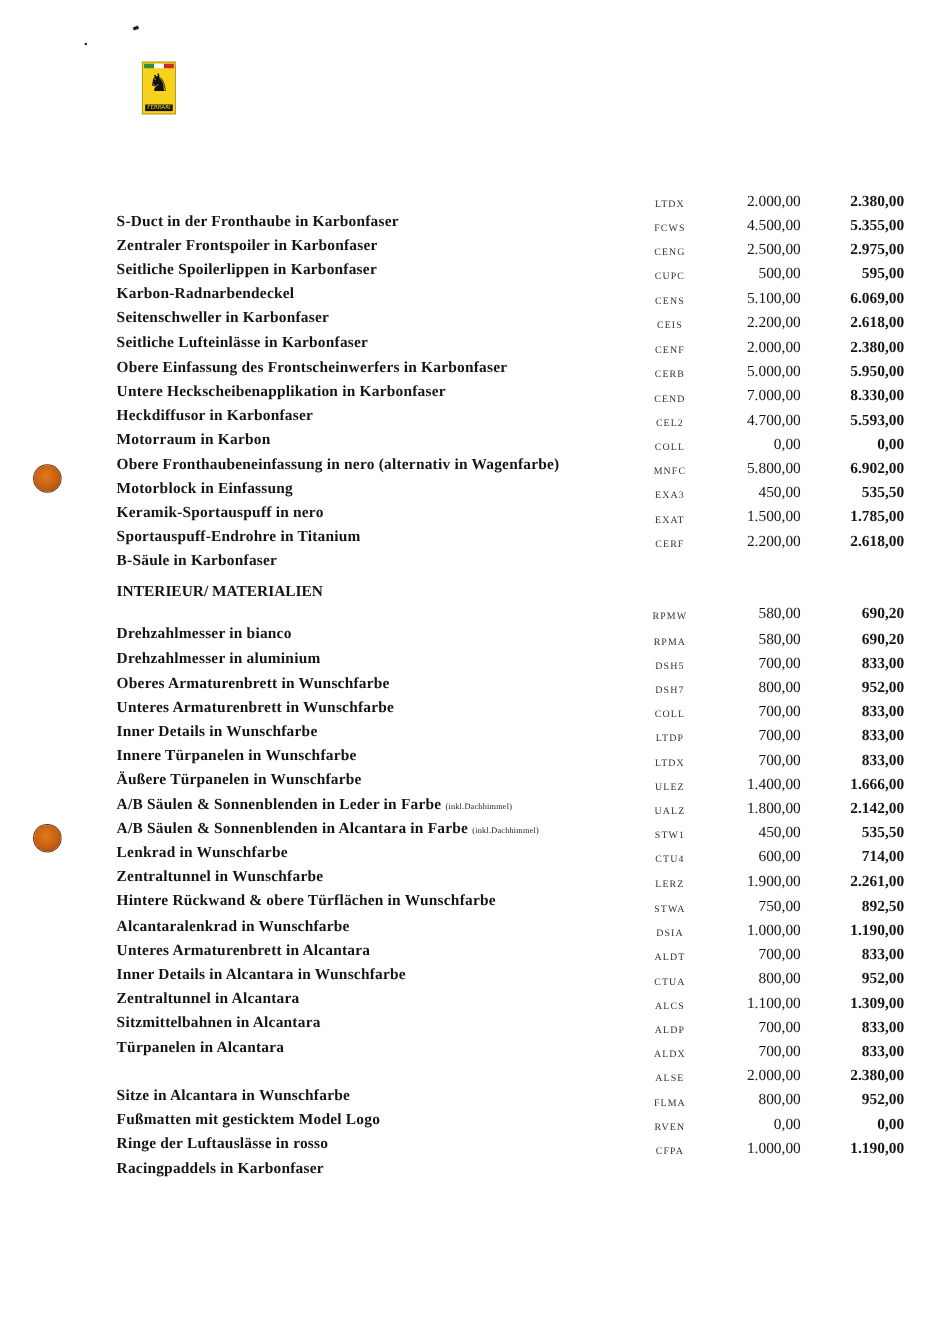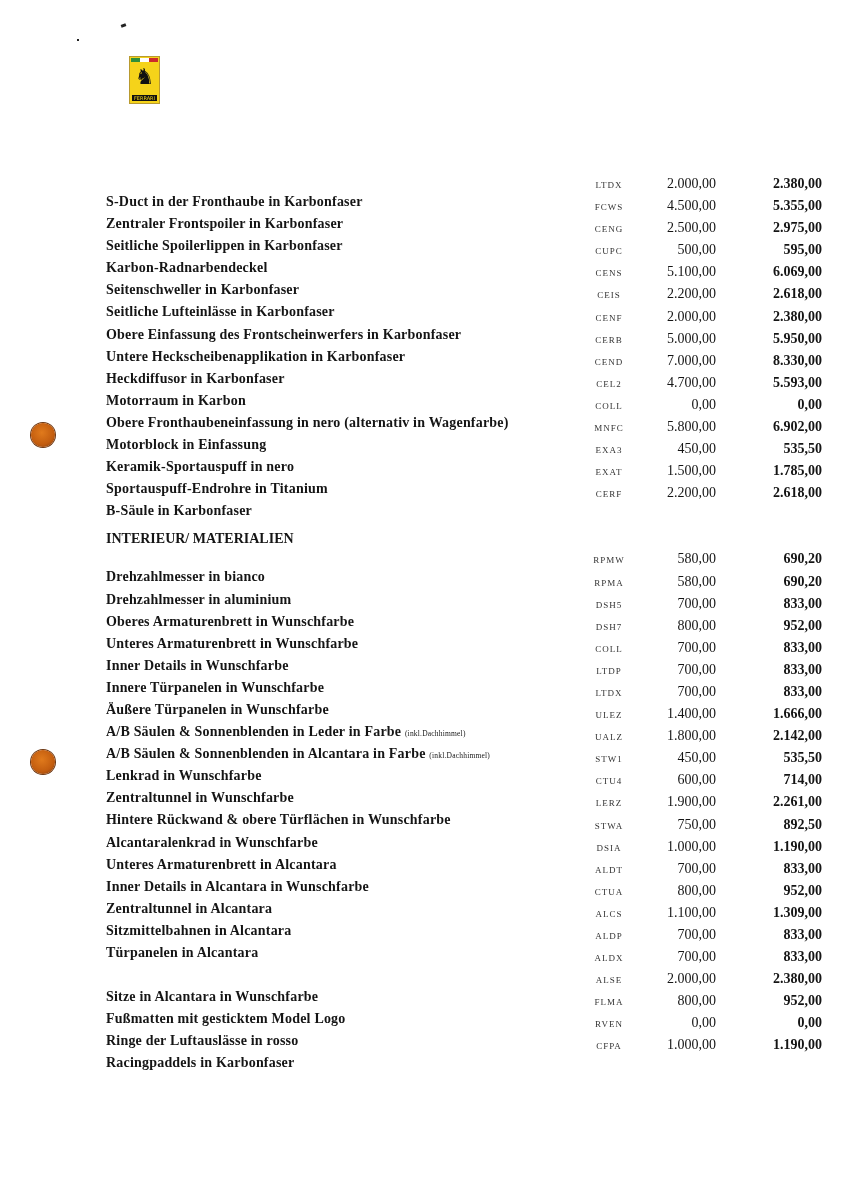--- a/index.html
+++ b/index.html
@@ -19,21 +19,21 @@
   .hole {
     position: absolute; left: 31px; width: 24px; height: 24px; border-radius: 50%;
     background: radial-gradient(circle at 45% 40%, #e07a1c 0%, #c35d0f 60%, #7a3a10 100%);
     box-shadow: 0 0 0 1px #6b3510;
   }
   .table { position: absolute; left: 106px; top: 176px; width: 716px; }
   .row { position: relative; height: 22.1px; font-size: 14px; font-weight: bold; }
   .row .desc { position: absolute; left: 0; top: 18px; white-space: nowrap; letter-spacing: 0.2px; }
   .row .desc small { font-size: 7.5px; font-weight: normal; }
   .row .code { position: absolute; left: 470px; width: 66px; top: 4px; text-align: center; font-size: 9px; font-weight: normal; letter-spacing: 1px; color: #333; }
-  .row .net { position: absolute; right: 106px; top: 0px; text-align: right; font-size: 14px; font-weight: normal; }
+  .row .net { position: absolute; right: 94px; top: 0px; text-align: right; font-size: 14px; font-weight: normal; }
   .row .gross { position: absolute; right: 0; top: 0px; text-align: left; font-size: 14px; font-weight: bold; }
   .spacer { height: 22px; }
   .section-heading { height: 22px; font-size: 14px; font-weight: bold; padding-top: 2px; box-sizing: border-box; }
 </style>
 </head>
 <body>
 
 <div class="speck" style="left:121px;top:24px;width:5px;height:3px;transform:rotate(-20deg);"></div>
 <div class="speck" style="left:77px;top:39px;width:2px;height:2px;"></div>
 

